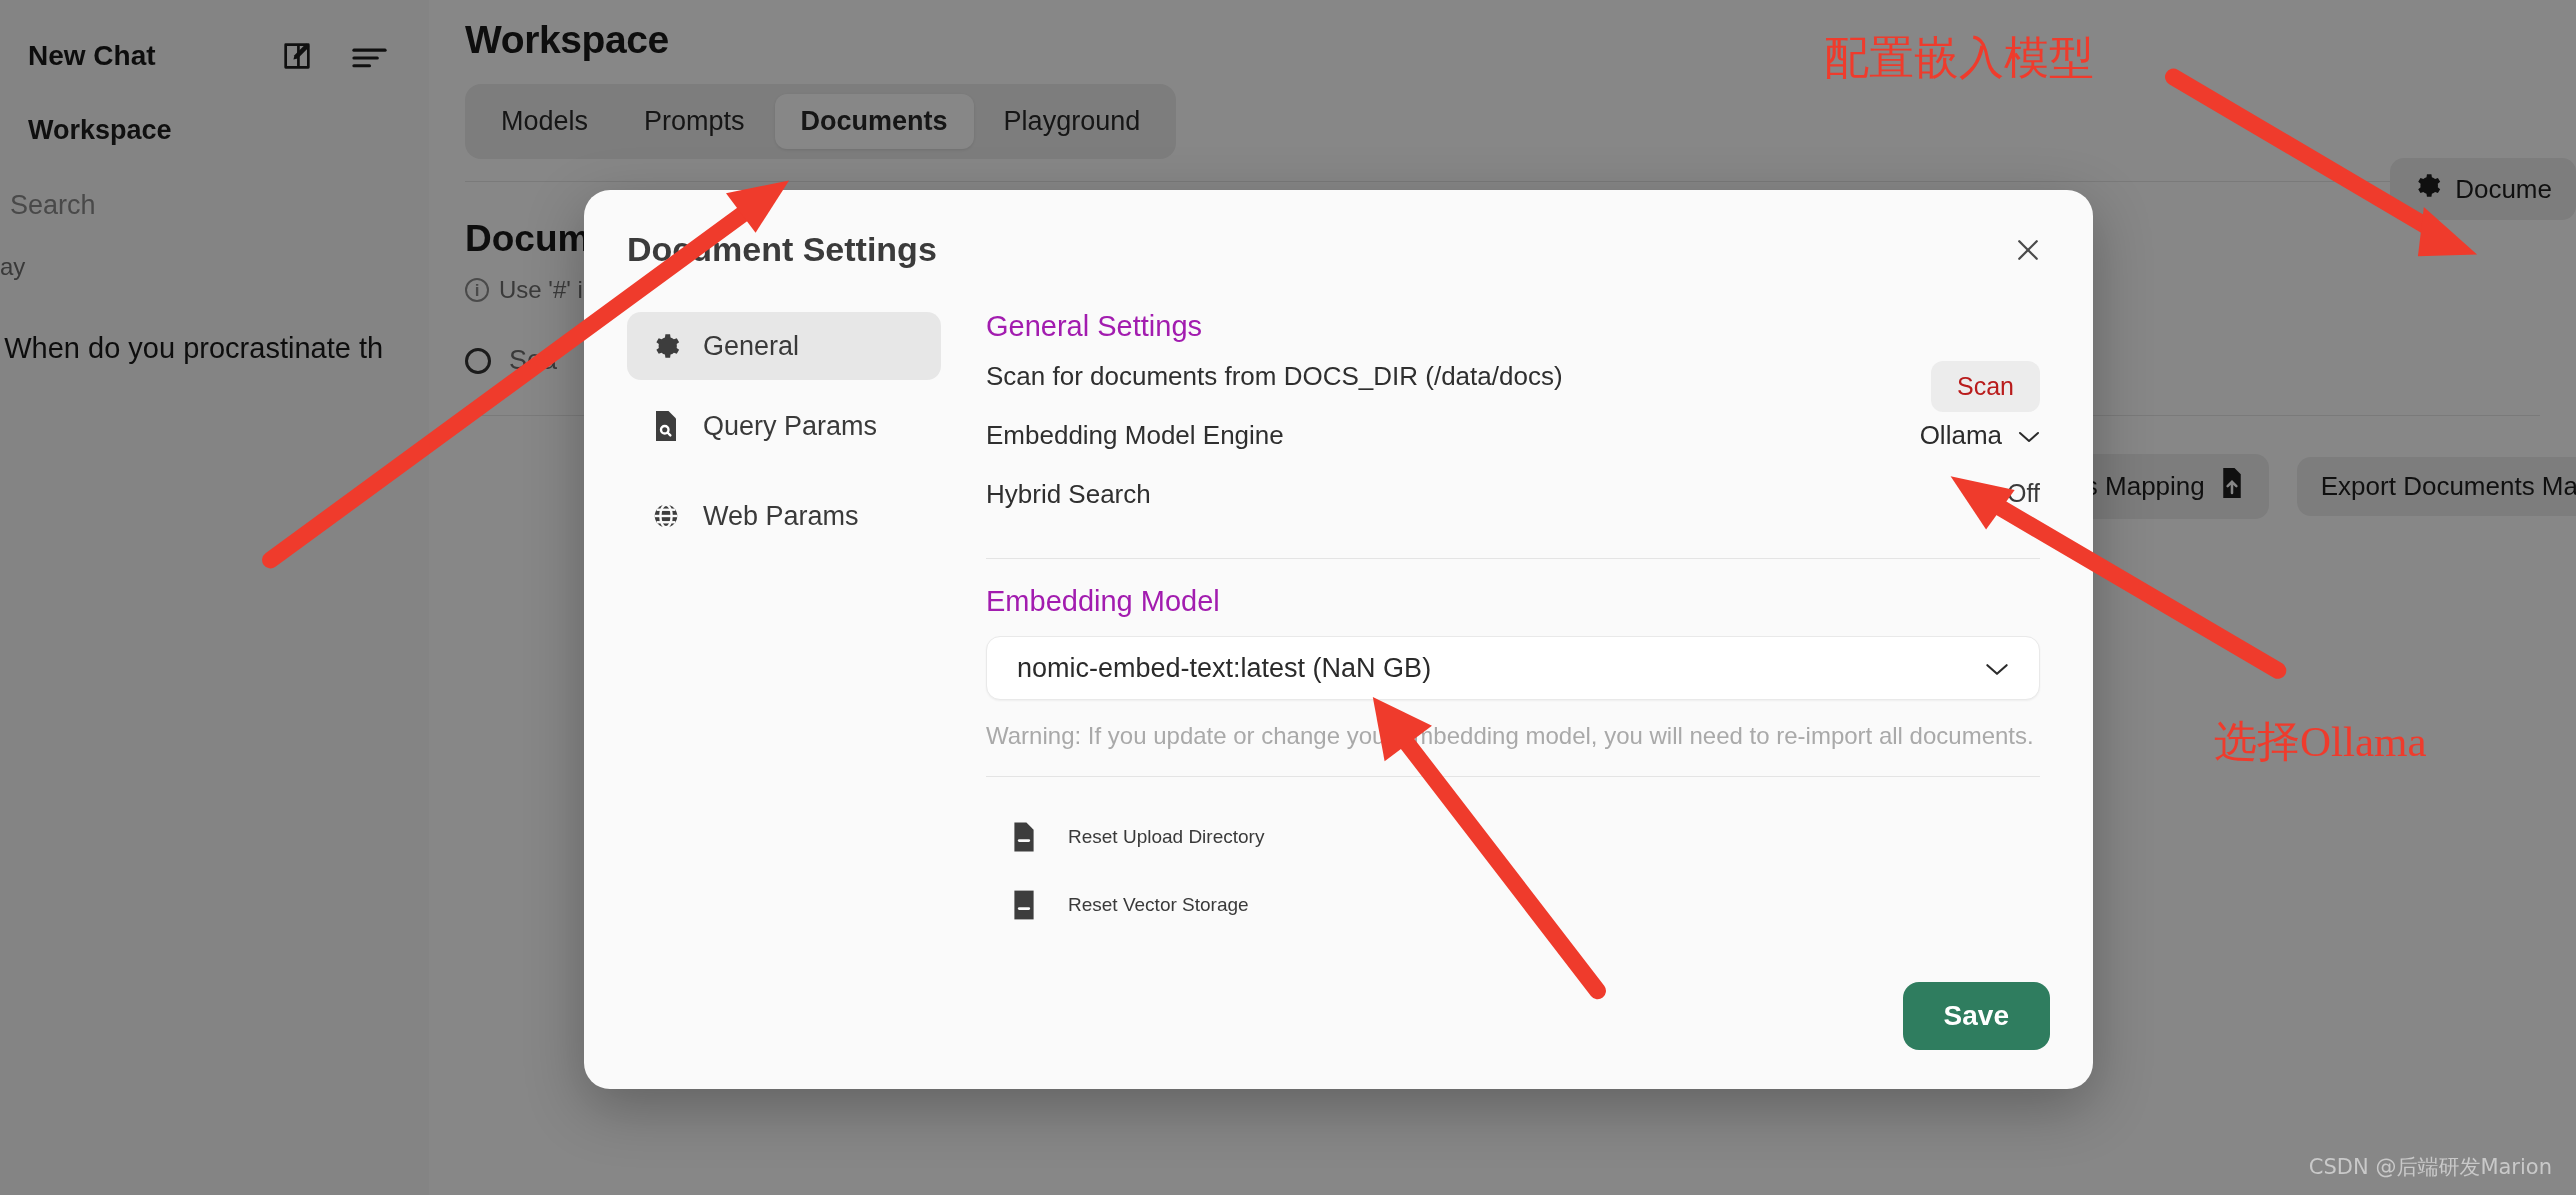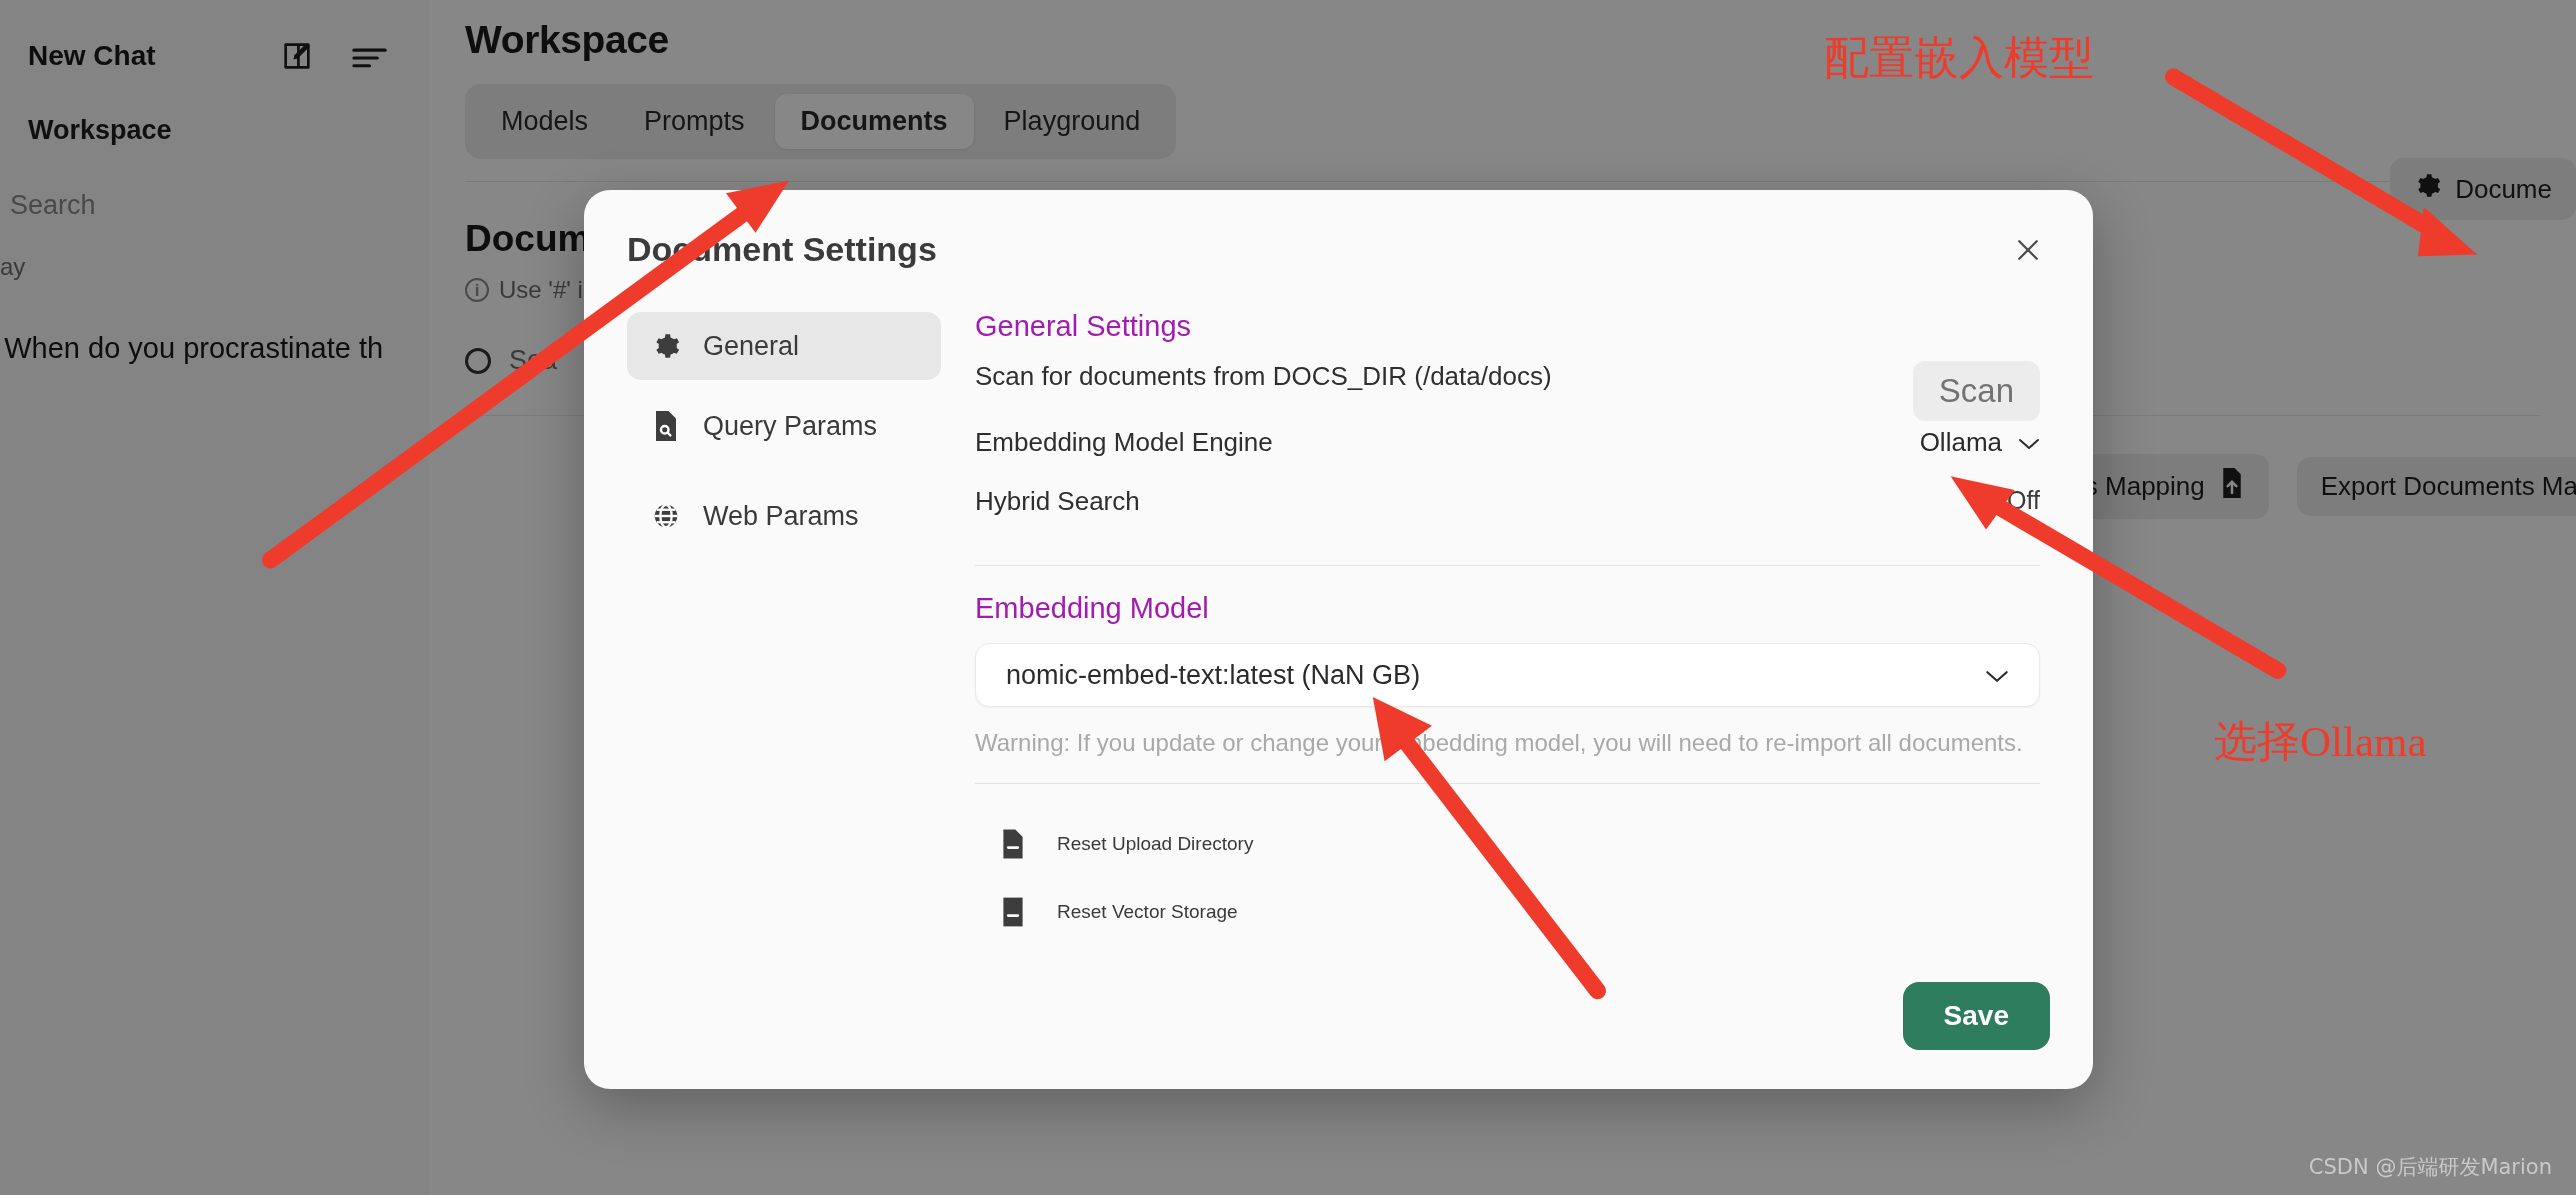--- a/index.html
+++ b/index.html
@@ -116,21 +116,21 @@
   }
   .modal-header {
     display: flex; align-items: center; justify-content: space-between;
     padding: 37px 43px 10px 43px;
   }
   .modal-title { font-size: 34px; font-weight: 600; color: #3b3b3b; }
   .modal-close {
     width: 45px; height: 45px; display: flex; align-items: center; justify-content: center;
     color: #4a4a4a;
   }
-  .modal-body { display: flex; flex: 1 1 auto; padding: 22px 43px 0 43px; gap: 34px; }
+  .modal-body { display: flex; flex: 1 1 auto; padding: 22px 43px 0 43px; gap: 45px; }
 
   .modal-nav { width: 314px; flex: 0 0 314px; padding-top: 8px; }
   .nav-item {
     display: flex; align-items: center; gap: 20px;
     padding: 17px 22px; border-radius: 14px; margin-bottom: 12px;
     font-size: 27px; color: #3a3a3a; font-weight: 500;
   }
   .nav-item .nav-ico { width: 34px; height: 34px; display: flex; align-items: center; justify-content: center; color: #3d3d3d; }
   .nav-item.hover { background: #e7e7e7; }
   .nav-item.active { background: #d6d6d6; }
@@ -138,21 +138,21 @@
   .modal-panel { flex: 1 1 auto; padding-top: 6px; padding-right: 10px; }
   .section-title { font-size: 29px; font-weight: 400; color: #a21caf; margin-bottom: 18px; }
 
   .row {
     display: flex; align-items: flex-start; justify-content: space-between;
     min-height: 53px; margin-bottom: 6px;
   }
   .row-label { font-size: 26px; color: #2f2f2f; }
   .btn-scan {
     background: #ececec; border-radius: 12px;
-    padding: 11px 26px; font-size: 33px; color: #737373;
+    padding: 11px 26px; font-size: 25px; color: #b91c1c;
   }
   .select-inline {
     display: flex; align-items: center; gap: 16px;
     font-size: 26px; color: #2b2b2b;
   }
   .toggle-text { font-size: 25px; color: #3a3a3a; }
 
   .hr { height: 1px; background: #e4e4e4; margin: 26px 0 26px 0; }
 
   .embed-select {

